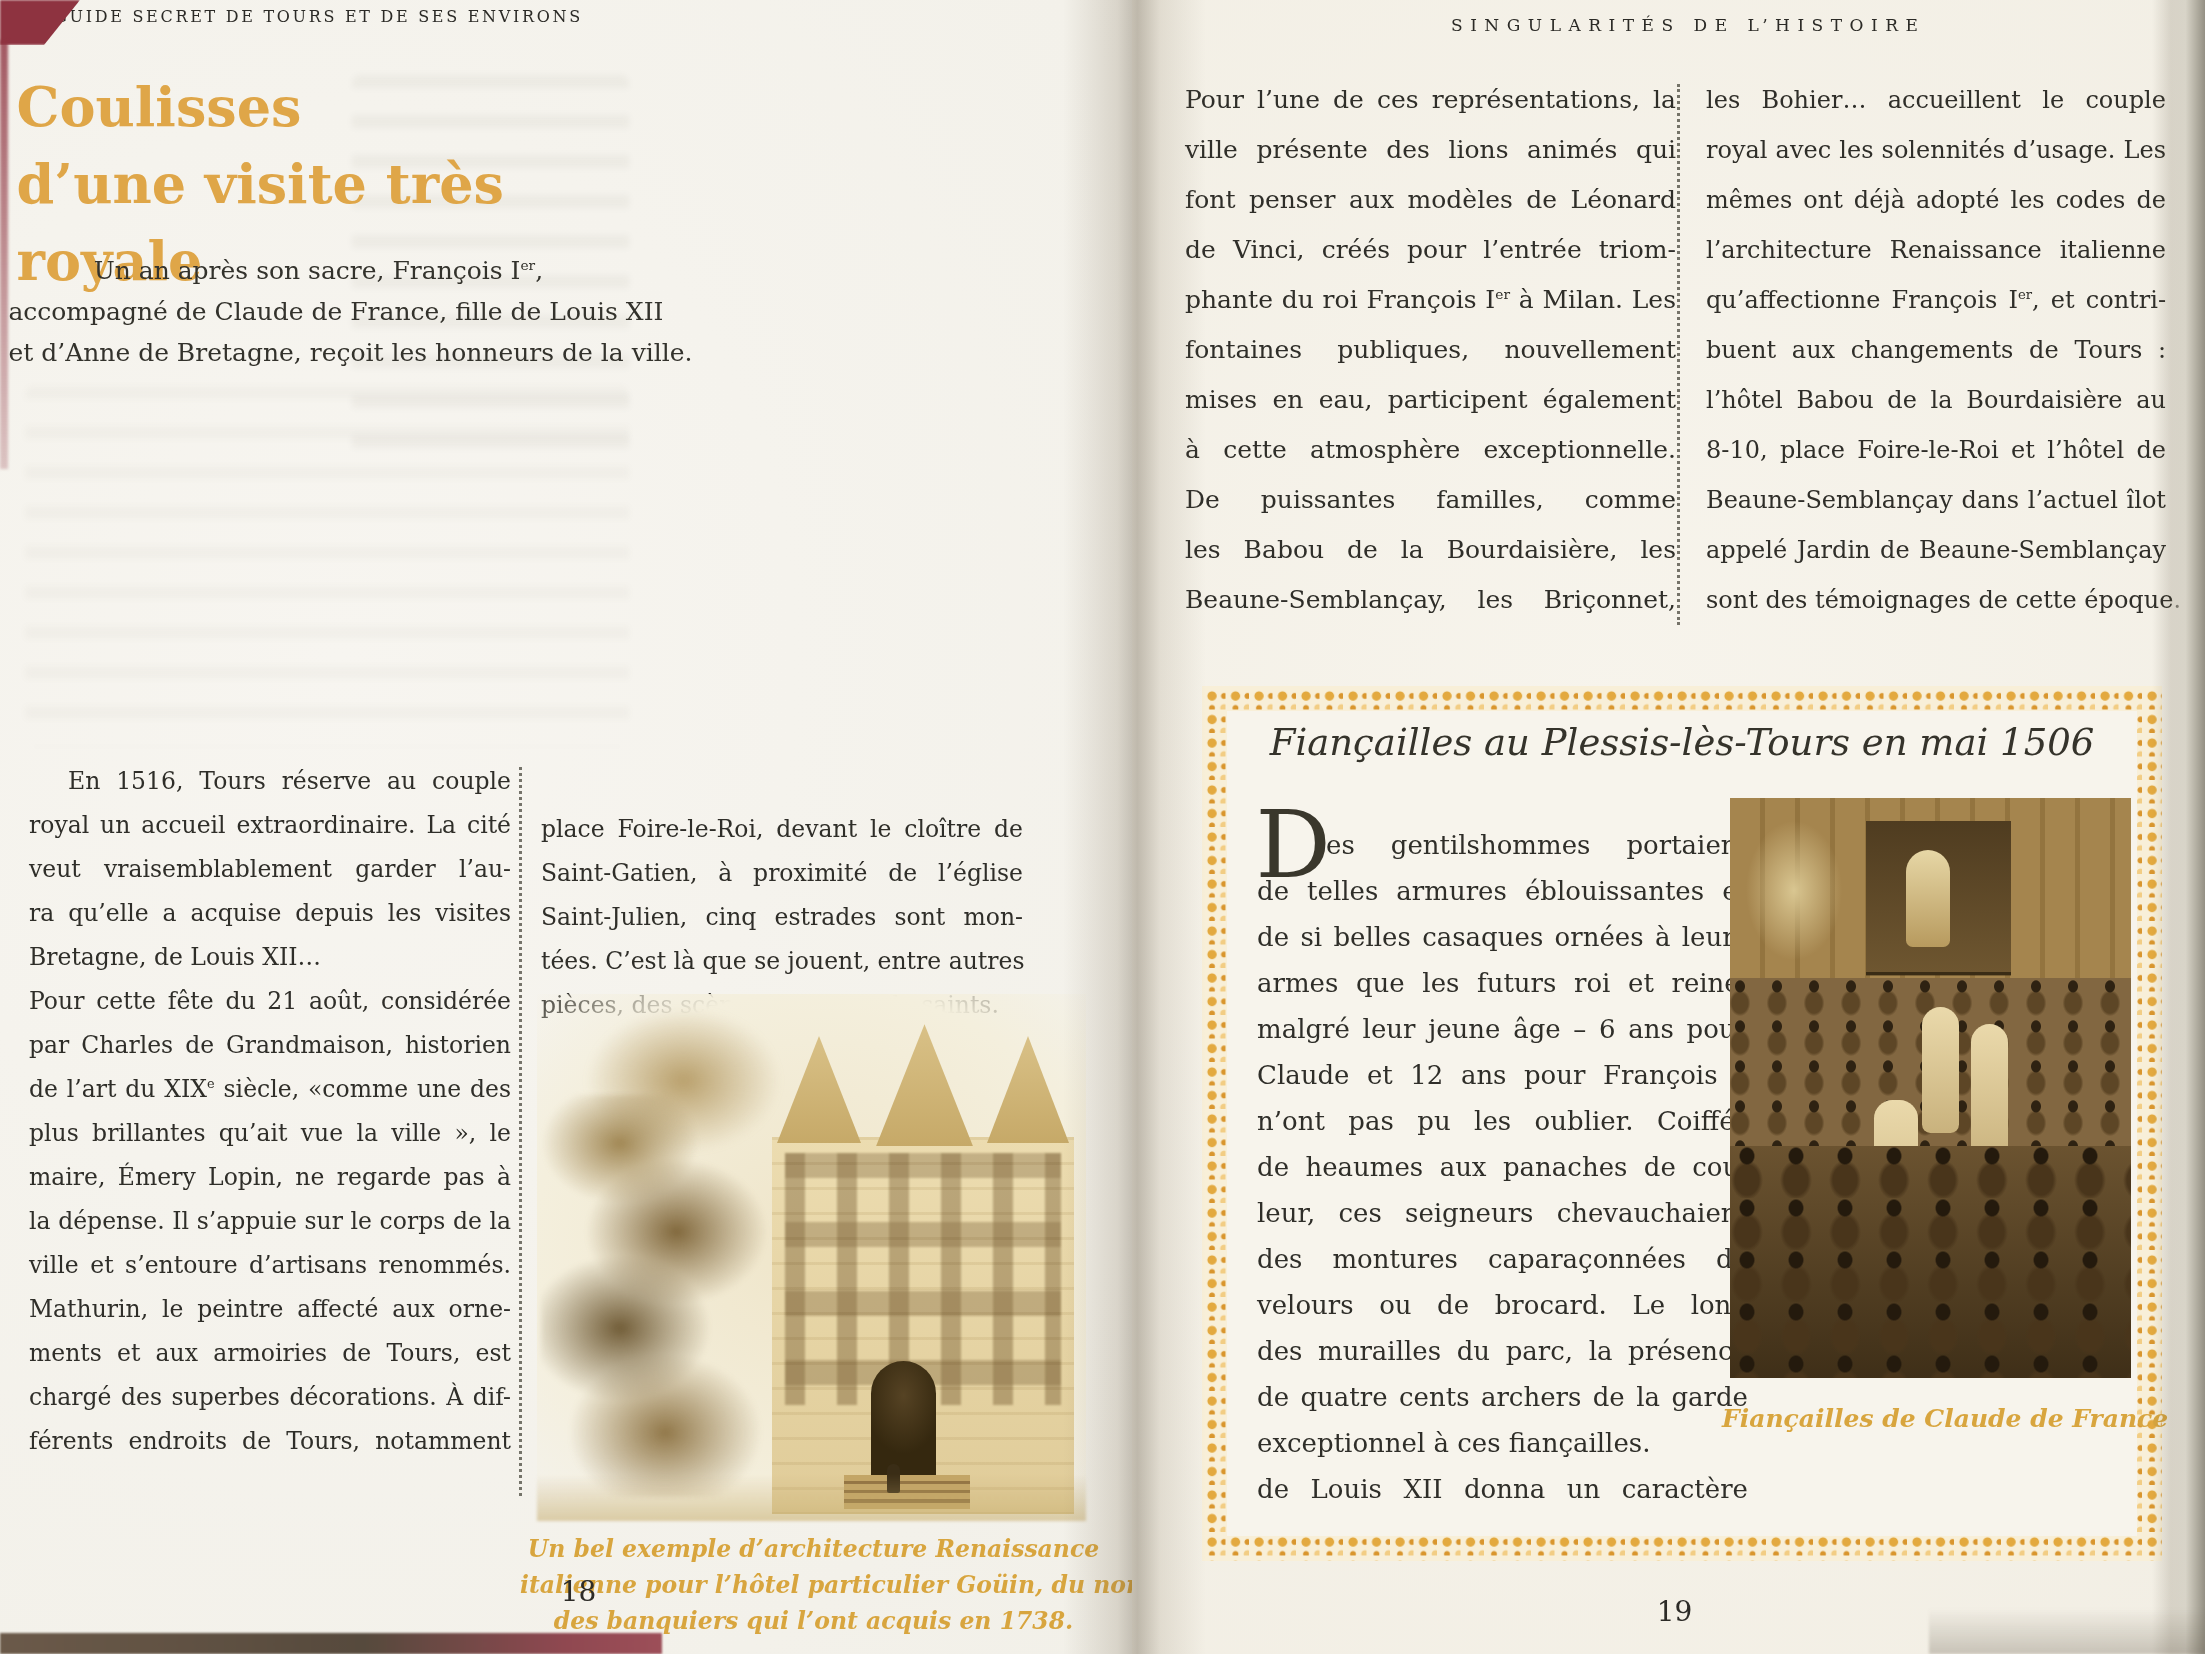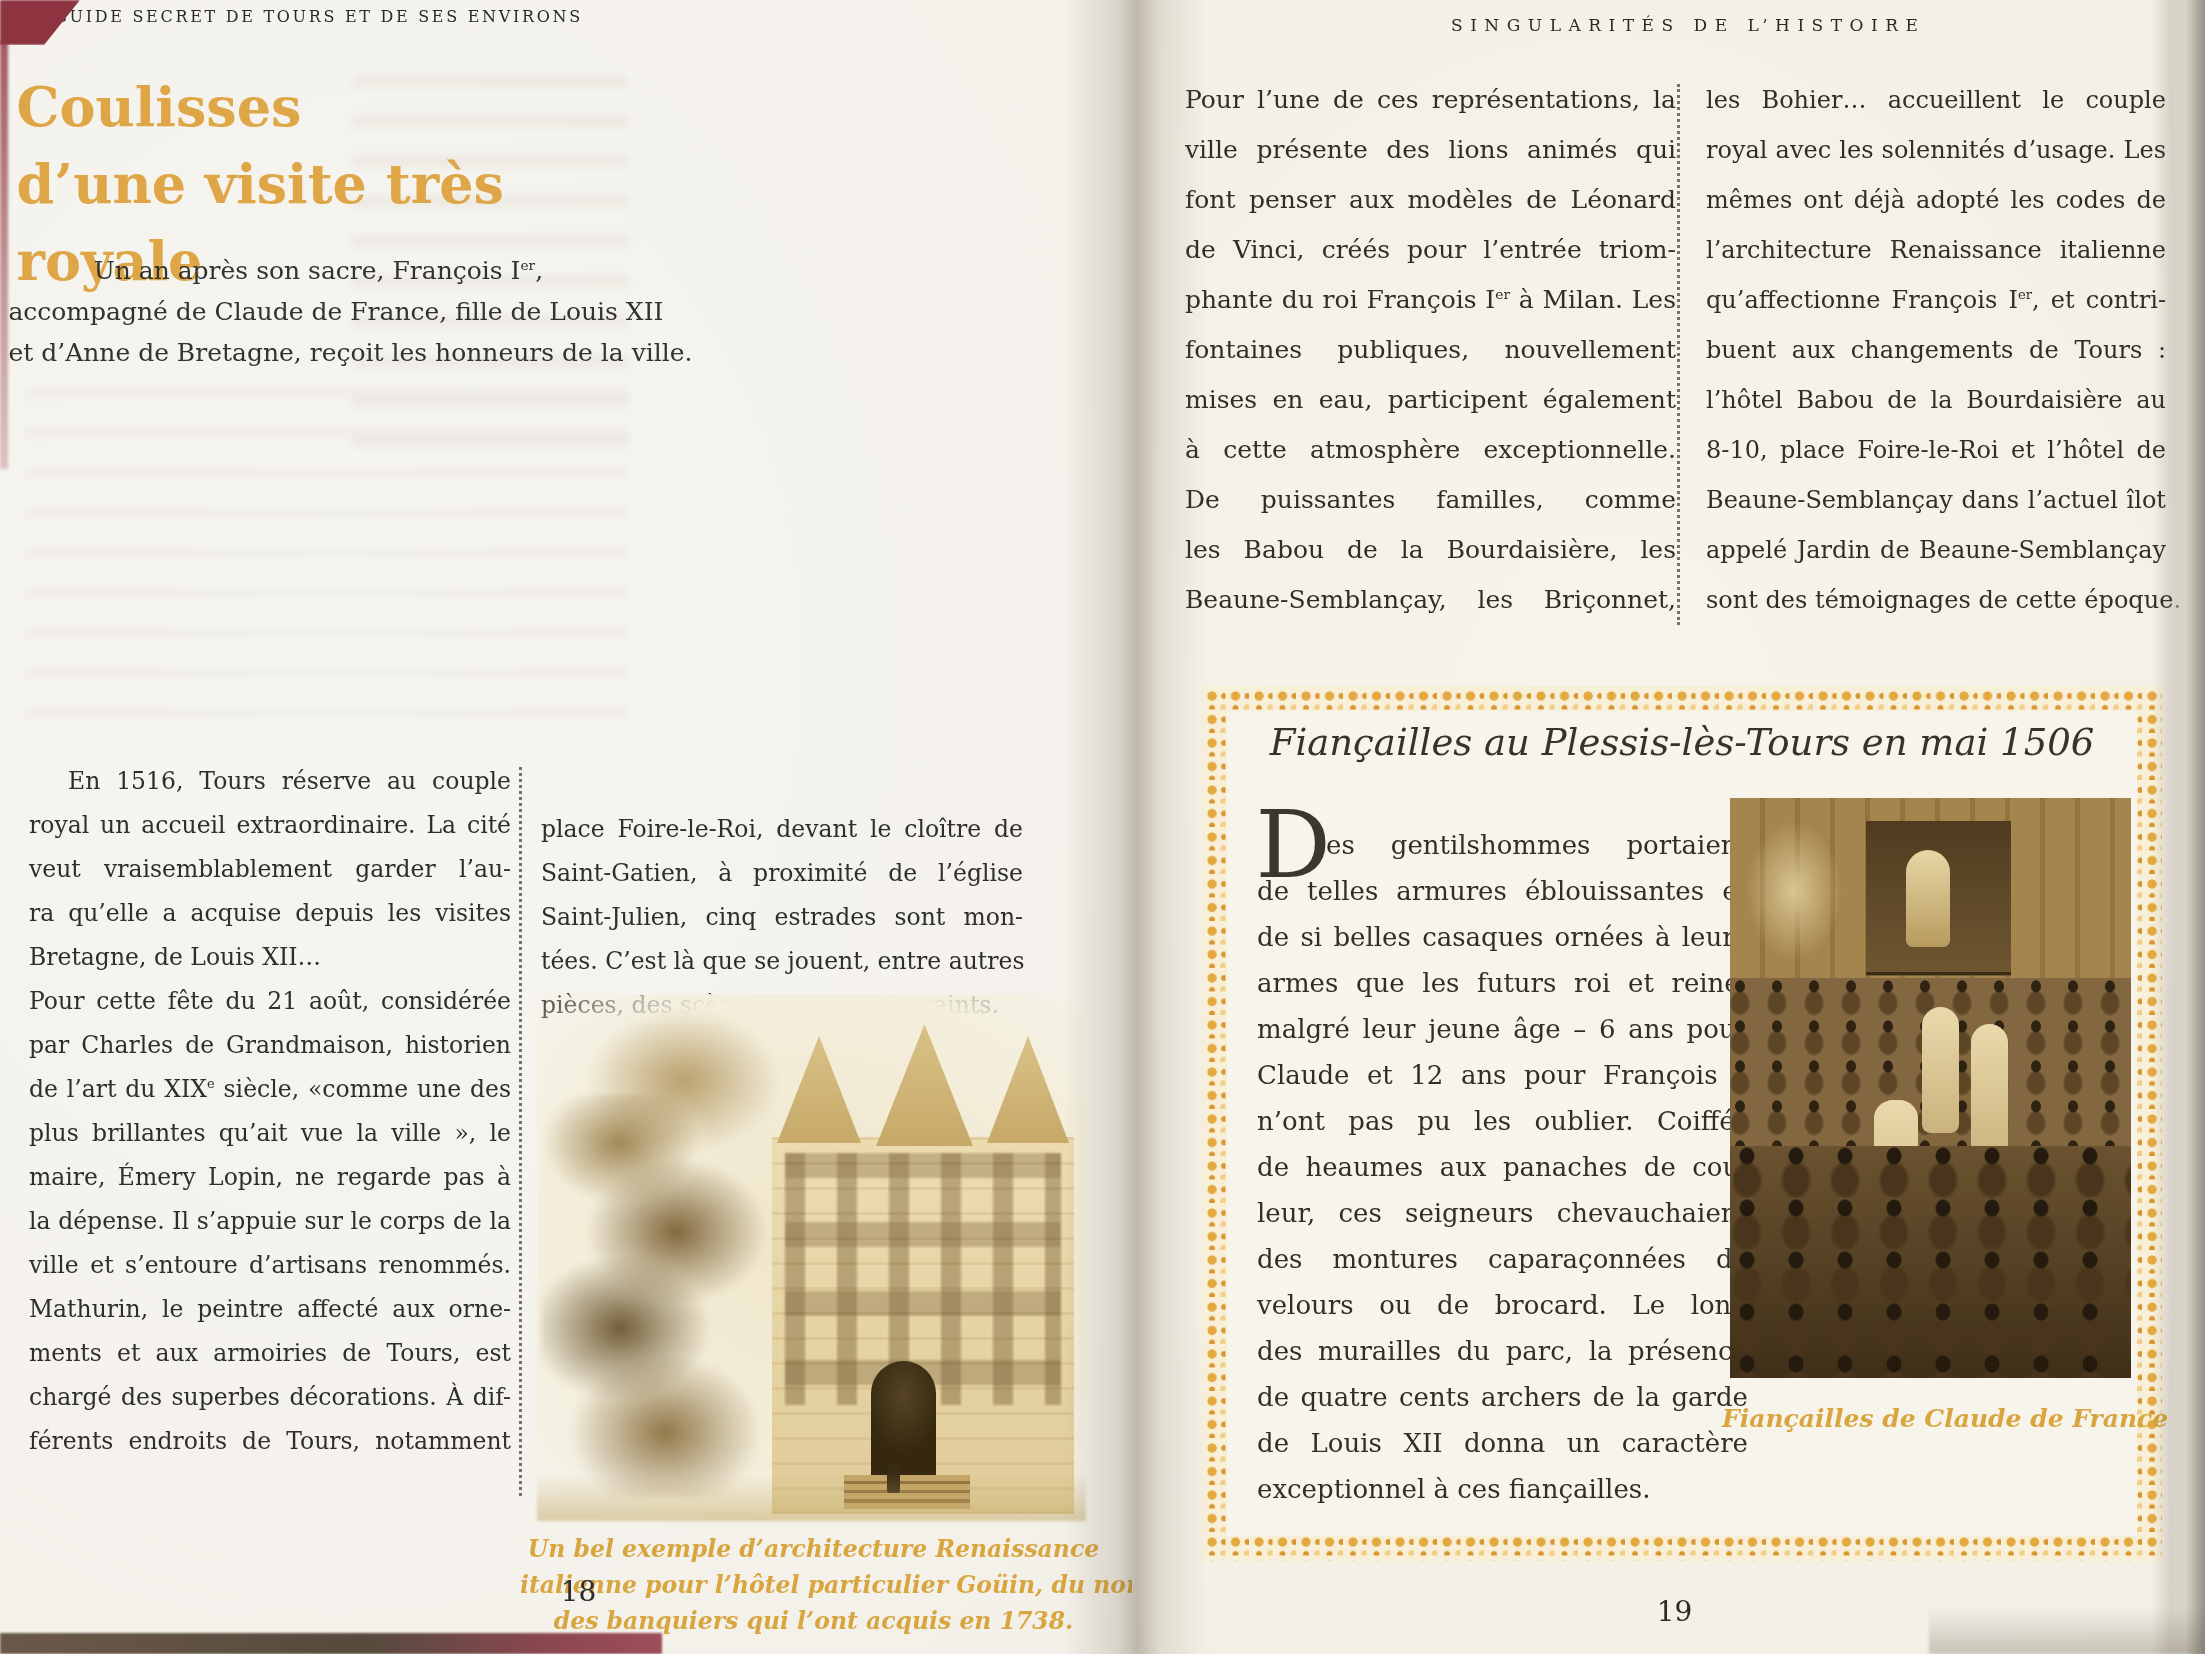--- a/index.html
+++ b/index.html
@@ -256,22 +256,22 @@
             <div class="tline just">armes que les futurs roi et reine,</div>
             <div class="tline just">malgré leur jeune âge – 6 ans pour</div>
             <div class="tline just">Claude et 12 ans pour François –</div>
             <div class="tline just">n’ont pas pu les oublier. Coiffés</div>
             <div class="tline just">de heaumes aux panaches de cou-</div>
             <div class="tline just">leur, ces seigneurs chevauchaient</div>
             <div class="tline just">des montures caparaçonnées de</div>
             <div class="tline just">velours ou de brocard. Le long</div>
             <div class="tline just">des murailles du parc, la présence</div>
             <div class="tline just">de quatre cents archers de la garde</div>
+            <div class="tline">exceptionnel à ces fiançailles.</div>
             <div class="tline just">de Louis XII donna un caractère</div>
-            <div class="tline">exceptionnel à ces fiançailles.</div>
           </div>
 
         <figure class="betrothal">
           <div class="bet-wall"></div>
           <div class="bet-light"></div>
           <div class="bet-canopy"></div>
           <div class="bet-king"></div>
           <div class="bet-crowd-back"></div>
           <div class="bet-robed r1"></div>
           <div class="bet-robed r2"></div>

